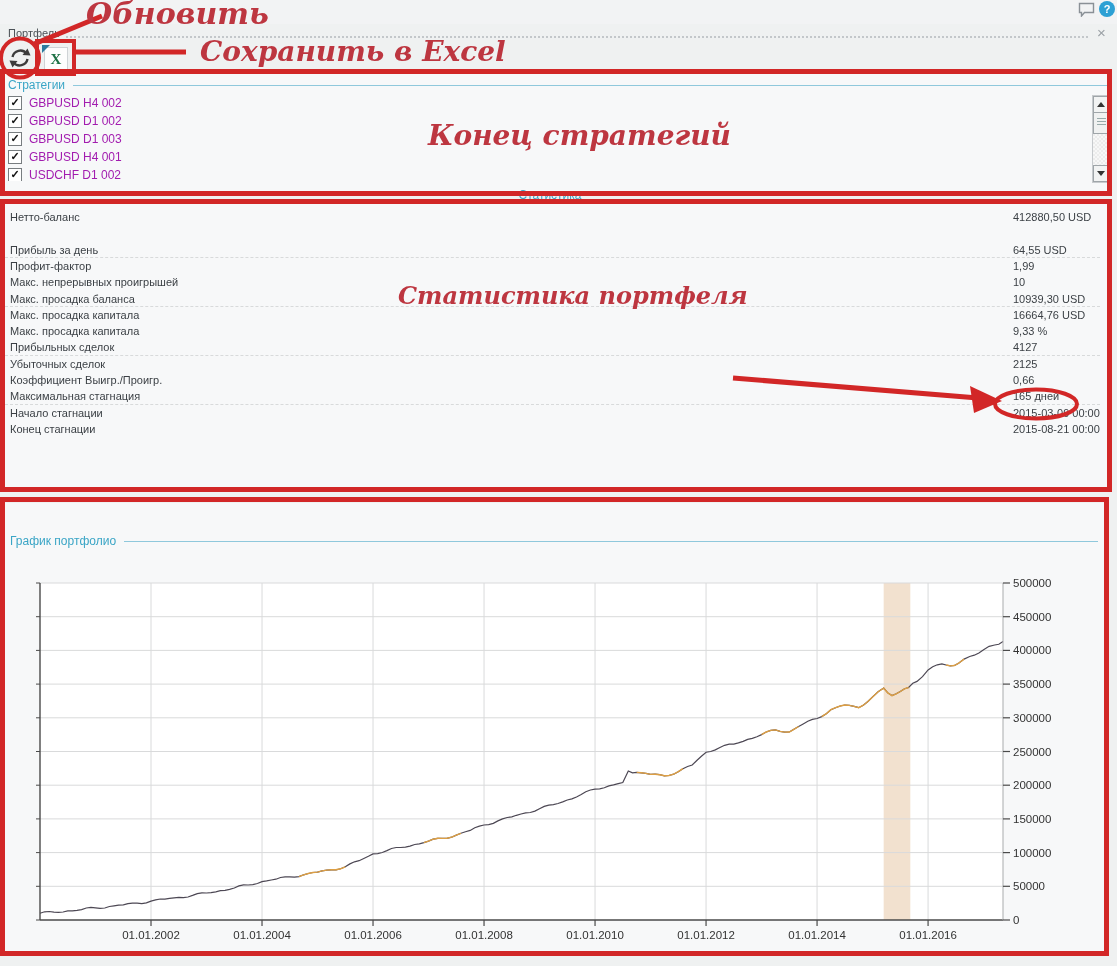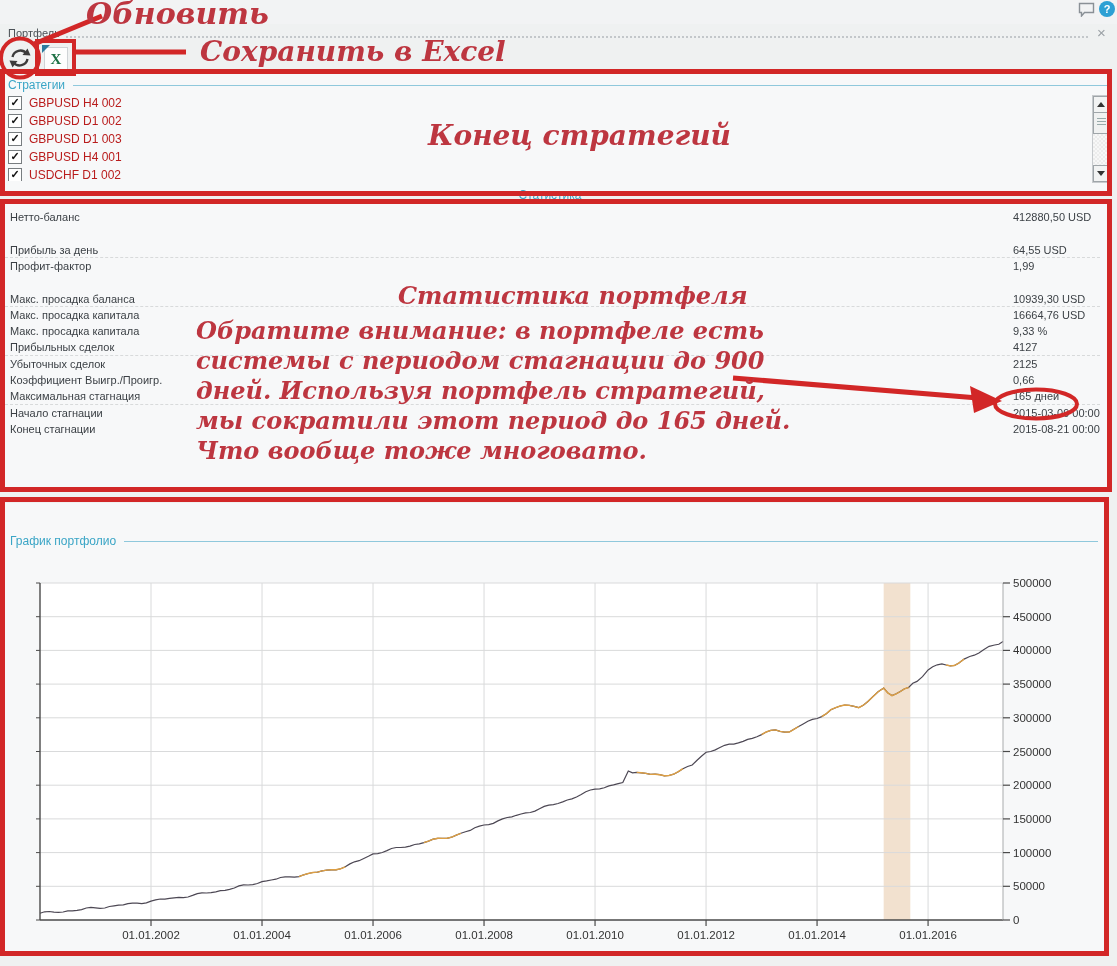--- a/index.html
+++ b/index.html
@@ -28,21 +28,21 @@
   
   .sec-header{position:absolute;display:flex;align-items:center;color:#3aa5c6;font-size:12px;white-space:nowrap;}
   .sec-line{height:1px;background:#8fc8dc;margin-left:8px;}
 
   
   .panel{position:absolute;background:#f7f8f9;}
   .strat-list{position:absolute;left:8px;top:94px;width:1000px;height:87px;overflow:hidden;z-index:2;}
   .strat-row{height:18px;display:flex;align-items:center;}
   .cbx{width:12px;height:12px;border:1px solid #787d80;background:#fff;margin-right:7px;
        font-size:11px;line-height:11px;text-align:center;color:#141414;font-weight:bold;}
-  .strat-label{font-size:12px;color:#b91c1c;}
+  .strat-label{font-size:12px;color:#a21caf;}
 
   
   .vscroll{position:absolute;left:1092px;top:95px;width:17px;height:86px;z-index:2;
            background:repeating-conic-gradient(#ececec 0 25%,#f7f7f7 0 50%) 0 0/4px 4px;border:1px solid #c7cacd;}
   .sbtn{position:absolute;left:0;width:15px;height:15px;background:#f2f3f3;border:1px solid #9fa5a9;}
   .sbtn .tri{position:absolute;left:3px;width:0;height:0;}
   .tri-up{top:5px;border-left:4px solid transparent;border-right:4px solid transparent;border-bottom:5px solid #333;}
   .tri-dn{top:5px;border-left:4px solid transparent;border-right:4px solid transparent;border-top:5px solid #333;}
   .sthumb{position:absolute;left:0;top:16px;width:15px;height:20px;background:#f0f1f1;border:1px solid #9fa5a9;}
   .sthumb:before{content:"";position:absolute;left:3px;top:8px;width:9px;height:1px;background:#9aa;
@@ -146,20 +146,24 @@
         <span class="stat-value">412880,50 USD</span>
       </div>
       <div class="stat-row" style="top: 243.6px;">
         <span class="stat-label">Прибыль за день</span>
         <span class="stat-value">64,55 USD</span>
       </div>
       <div class="stat-dash" style="top: 256.9px;"></div>
       <div class="stat-row" style="top: 259.9px;">
         <span class="stat-label">Профит-фактор</span>
         <span class="stat-value">1,99</span>
+      </div>
+      <div class="stat-row" style="top: 276.2px;">
+        <span class="stat-label">Макс. непрерывных проигрышей</span>
+        <span class="stat-value">10</span>
       </div>
       <div class="stat-row" style="top: 292.5px;">
         <span class="stat-label">Макс. просадка баланса</span>
         <span class="stat-value">10939,30 USD</span>
       </div>
       <div class="stat-dash" style="top: 305.8px;"></div>
       <div class="stat-row" style="top: 308.8px;">
         <span class="stat-label">Макс. просадка капитала</span>
         <span class="stat-value">16664,76 USD</span>
       </div>
@@ -293,18 +297,13 @@
     <line x1="76" y1="52" x2="186" y2="52" stroke="#d22727" stroke-width="5"></line>
     <line x1="733" y1="378" x2="978" y2="398" stroke="#d22727" stroke-width="5"></line>
     <polygon points="1002,401 970,386 974,413" fill="#d22727"></polygon>
     <ellipse cx="1036" cy="404" rx="41" ry="14.5" fill="none" stroke="#d22727" stroke-width="4"></ellipse>
   </svg>
 
   <div class="anno" style="left:86px;top:-4px;font-size:30px;">Обновить</div>
   <div class="anno" style="left:200px;top:35px;font-size:28px;">Сохранить в Excel</div>
   <div class="anno" style="left:428px;top:119px;font-size:28px;">Конец стратегий</div>
   <div class="anno" style="left:398px;top:281px;font-size:24px;">Статистика портфеля</div>
-  <div class="anno" style="left:196px;top:316px;font-size:24px;line-height:30px;">Обратите внимание: в портфеле есть
-системы с периодом стагнации до 900
-дней. Используя портфель стратегий,
-мы сократили этот период до 165 дней.
-Что вообще тоже многовато.</div>
 </div>
 
 </body></html>

